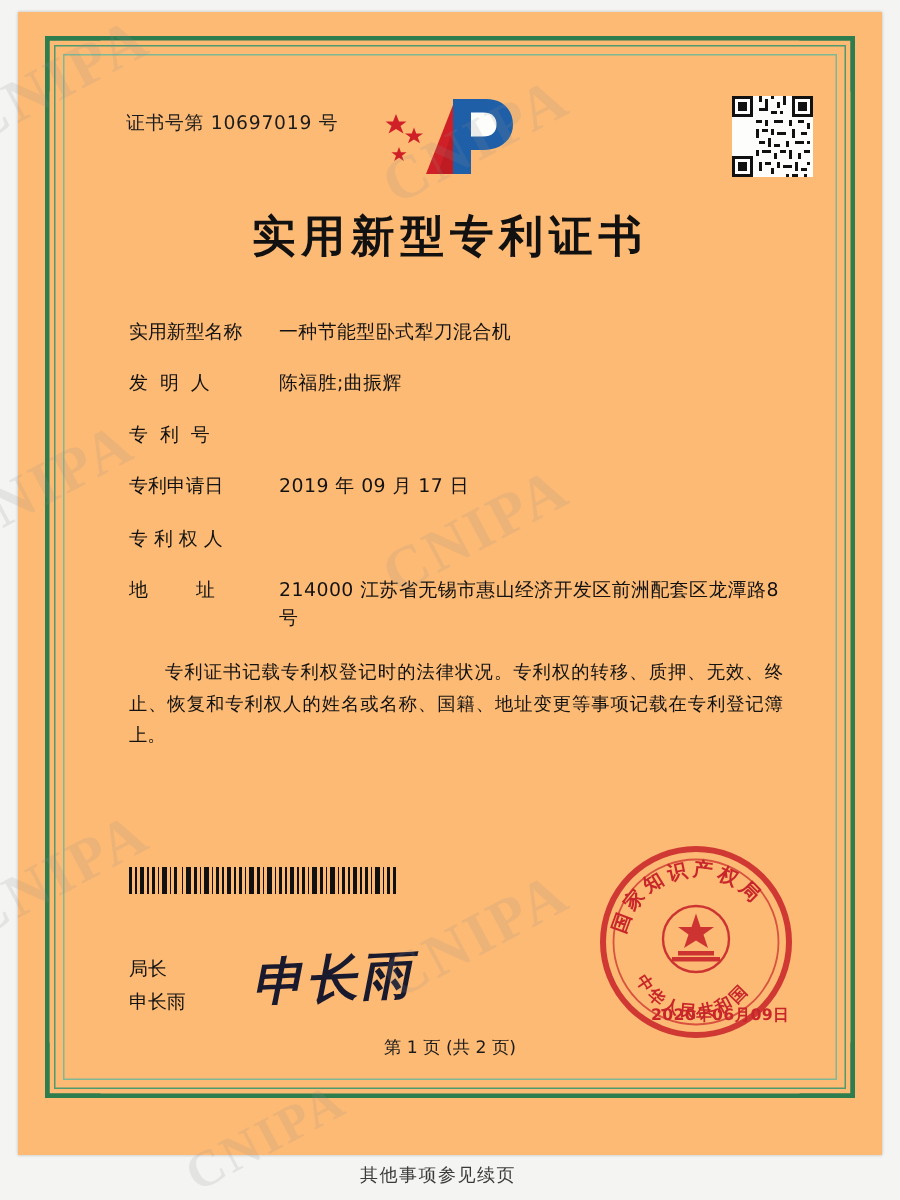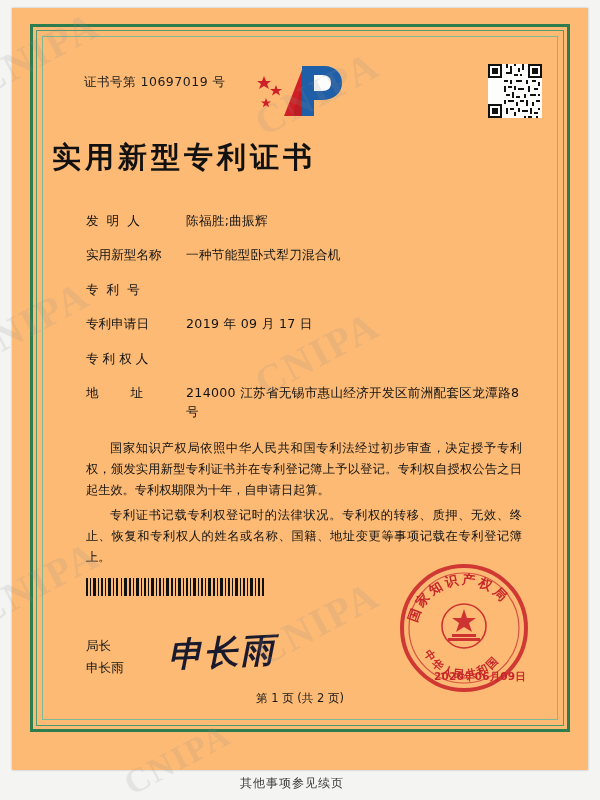--- a/index.html
+++ b/index.html
@@ -109,20 +109,21 @@
   }
   .qr {
     position: absolute;
     right: 6px;
     top: 16px;
     width: 54px;
     height: 54px;
   }
 
   .main-title {
+    text-align: center;
     font-family: "DejaVu Sans", "Liberation Sans", sans-serif;
     font-weight: bold;
     font-size: 29px;
     letter-spacing: 4px;
     color: #111;
     margin-top: 4px;
   }
 
   
   .fields {
@@ -344,45 +345,44 @@
             <rect x="24" y="26" width="1" height="1"></rect>
           </g>
         </svg>
       </div>
     </div>
 
     <div class="main-title">实用新型专利证书</div>
 
     <div class="fields">
       <div class="field">
+        <span class="f-label">实用新型名称</span>
+        <span class="f-value">一种节能型卧式犁刀混合机</span>
+      </div>
+      <div class="field">
         <span class="f-label">发  明  人</span>
         <span class="f-value">陈福胜;曲振辉</span>
       </div>
       <div class="field">
-        <span class="f-label">实用新型名称</span>
-        <span class="f-value">一种节能型卧式犁刀混合机</span>
-      </div>
-      <div class="field">
         <span class="f-label">专  利  号</span>
       </div>
       <div class="field">
         <span class="f-label">专利申请日</span>
         <span class="f-value">2019 年 09 月 17 日</span>
       </div>
       <div class="field">
         <span class="f-label">专 利 权 人</span>
       </div>
       <div class="field">
         <span class="f-label">地        址</span>
         <span class="f-value">214000 江苏省无锡市惠山经济开发区前洲配套区龙潭路8号</span>
       </div>
     </div>
 
     <div class="paras">
-      <div class="para">国家知识产权局依照中华人民共和国专利法经过初步审查，决定授予专利权，颁发实用新型专利证书并在专利登记簿上予以登记。专利权自授权公告之日起生效。专利权期限为十年，自申请日起算。</div>
       <div class="para">专利证书记载专利权登记时的法律状况。专利权的转移、质押、无效、终止、恢复和专利权人的姓名或名称、国籍、地址变更等事项记载在专利登记簿上。</div>
     </div>
 
     <div class="barcode">
       <svg viewBox="0 0 178 18" width="178" height="18" shape-rendering="crispEdges">
         <g fill="#111">
           <rect x="0" y="0" width="2" height="18"></rect>
             <rect x="4" y="0" width="1" height="18"></rect>
           <rect x="7" y="0" width="3" height="18"></rect>
             <rect x="12" y="0" width="1" height="18"></rect>

